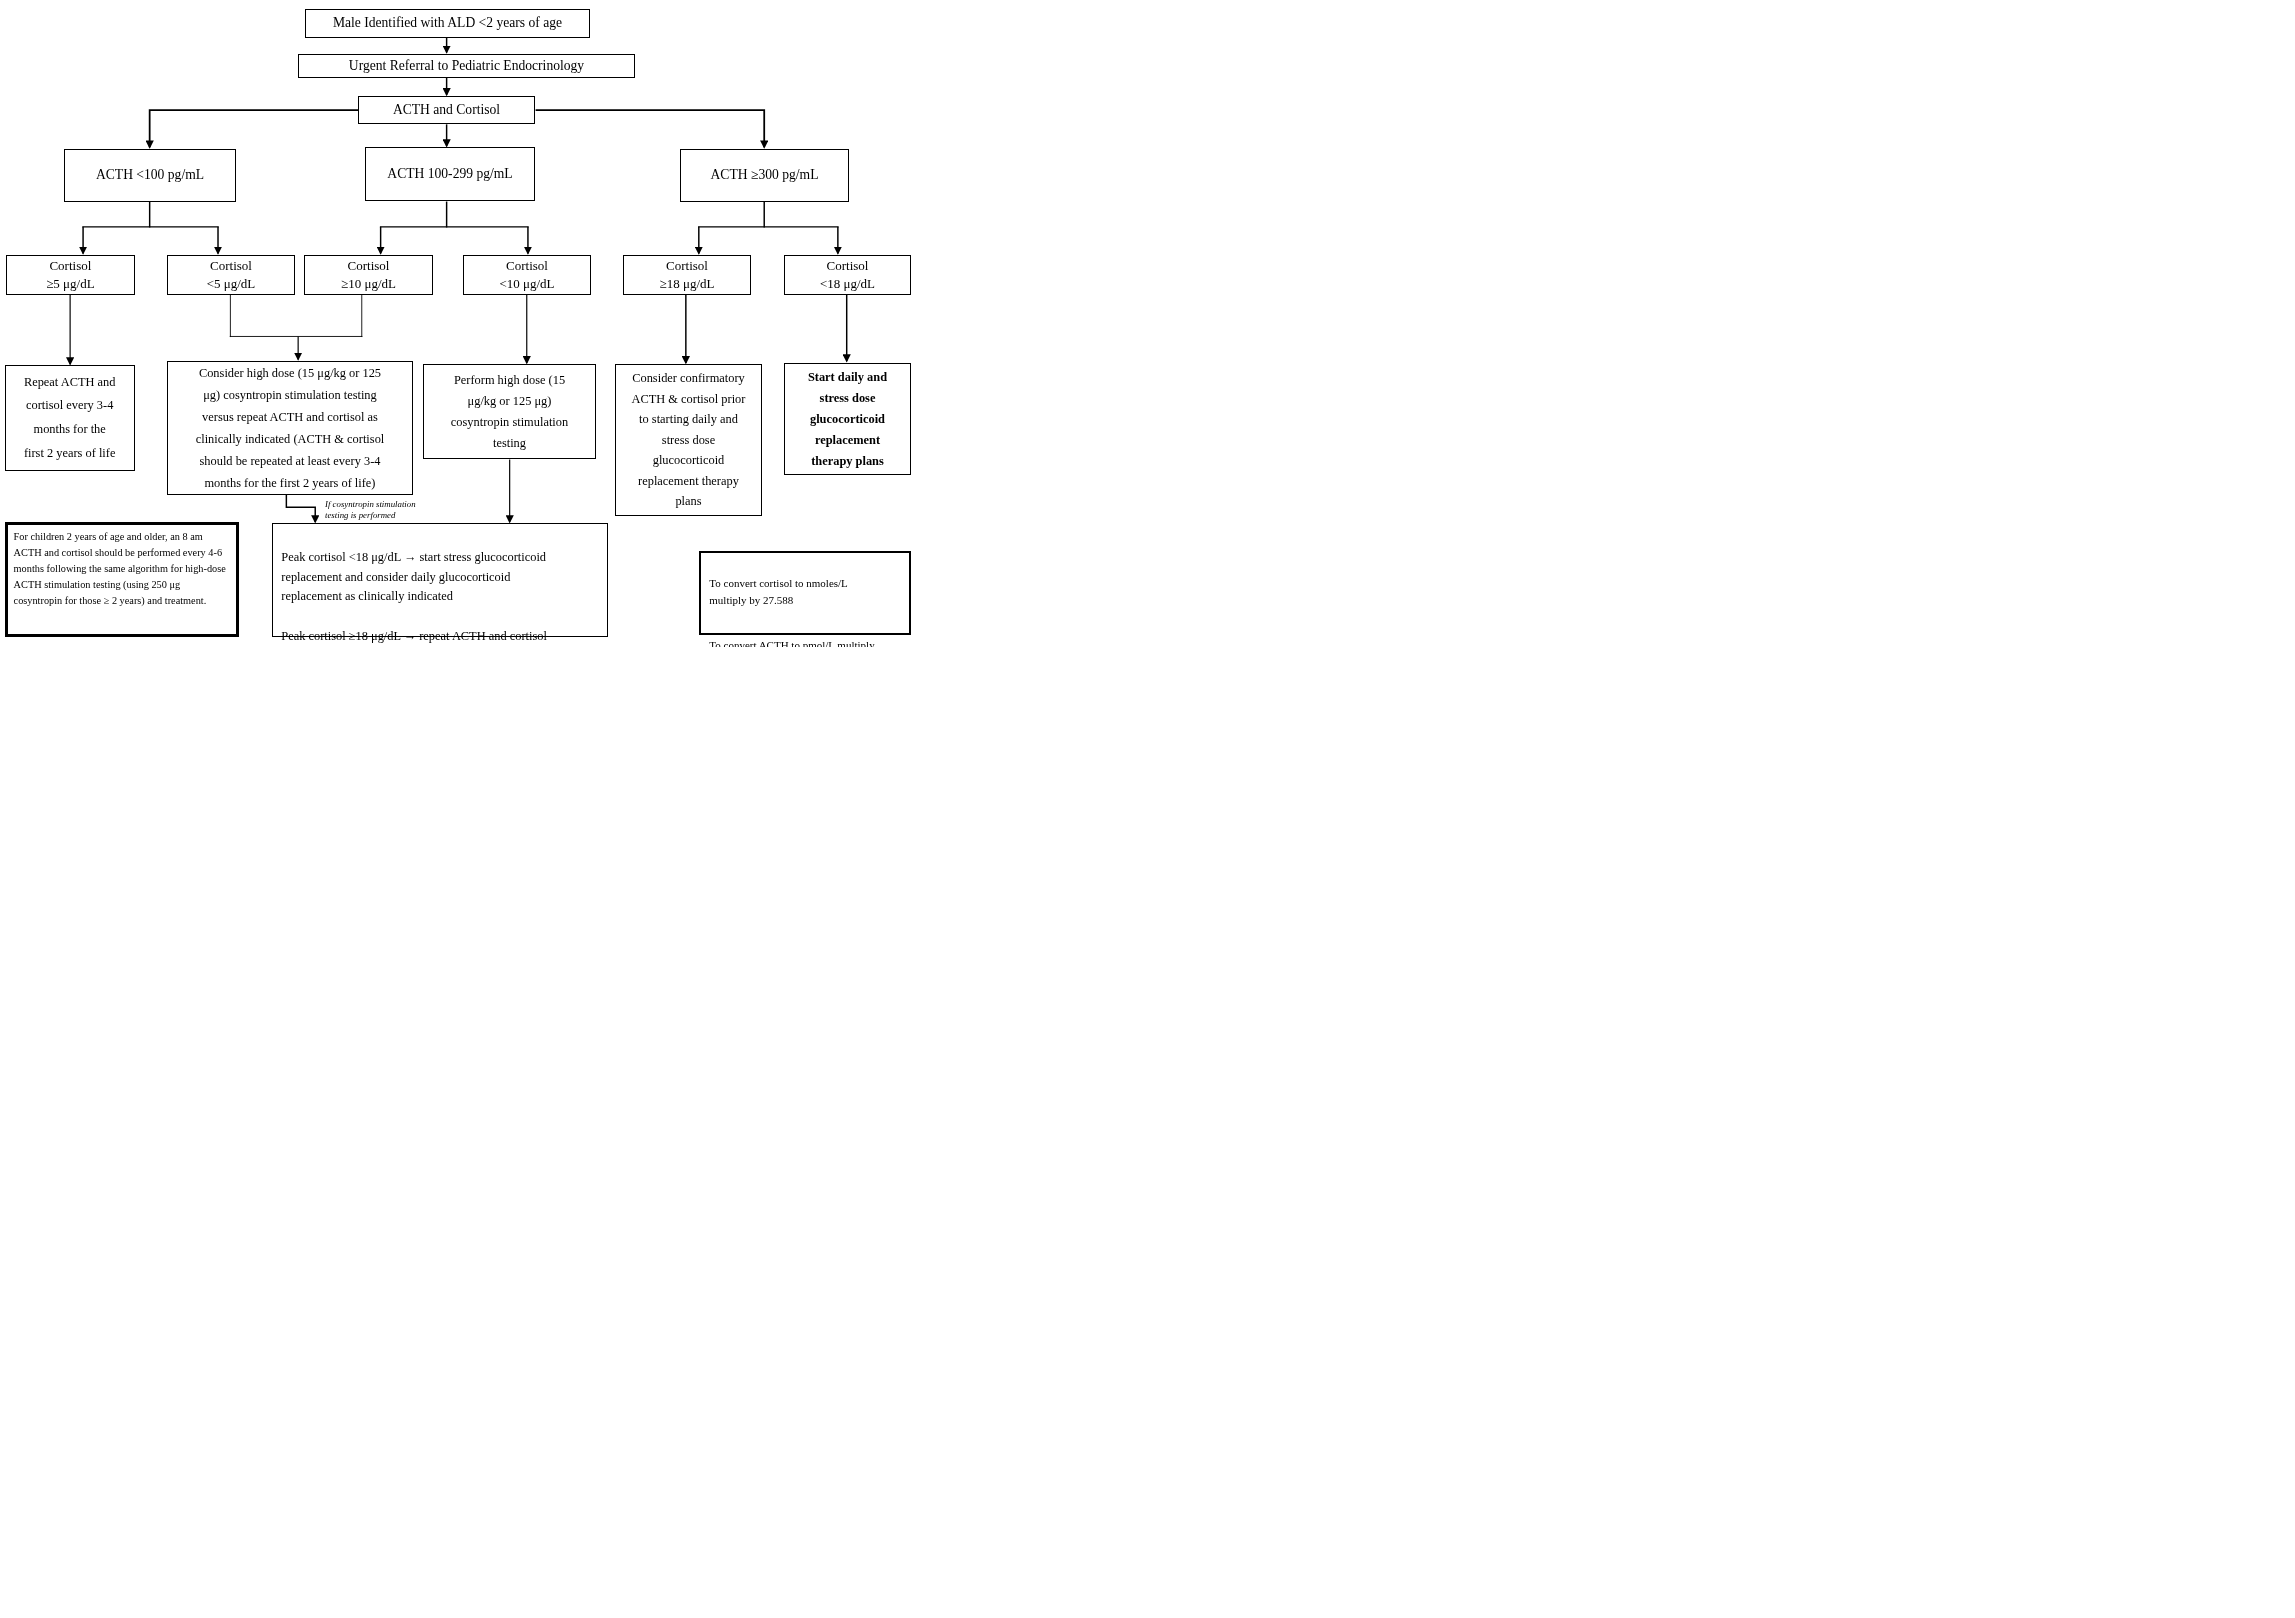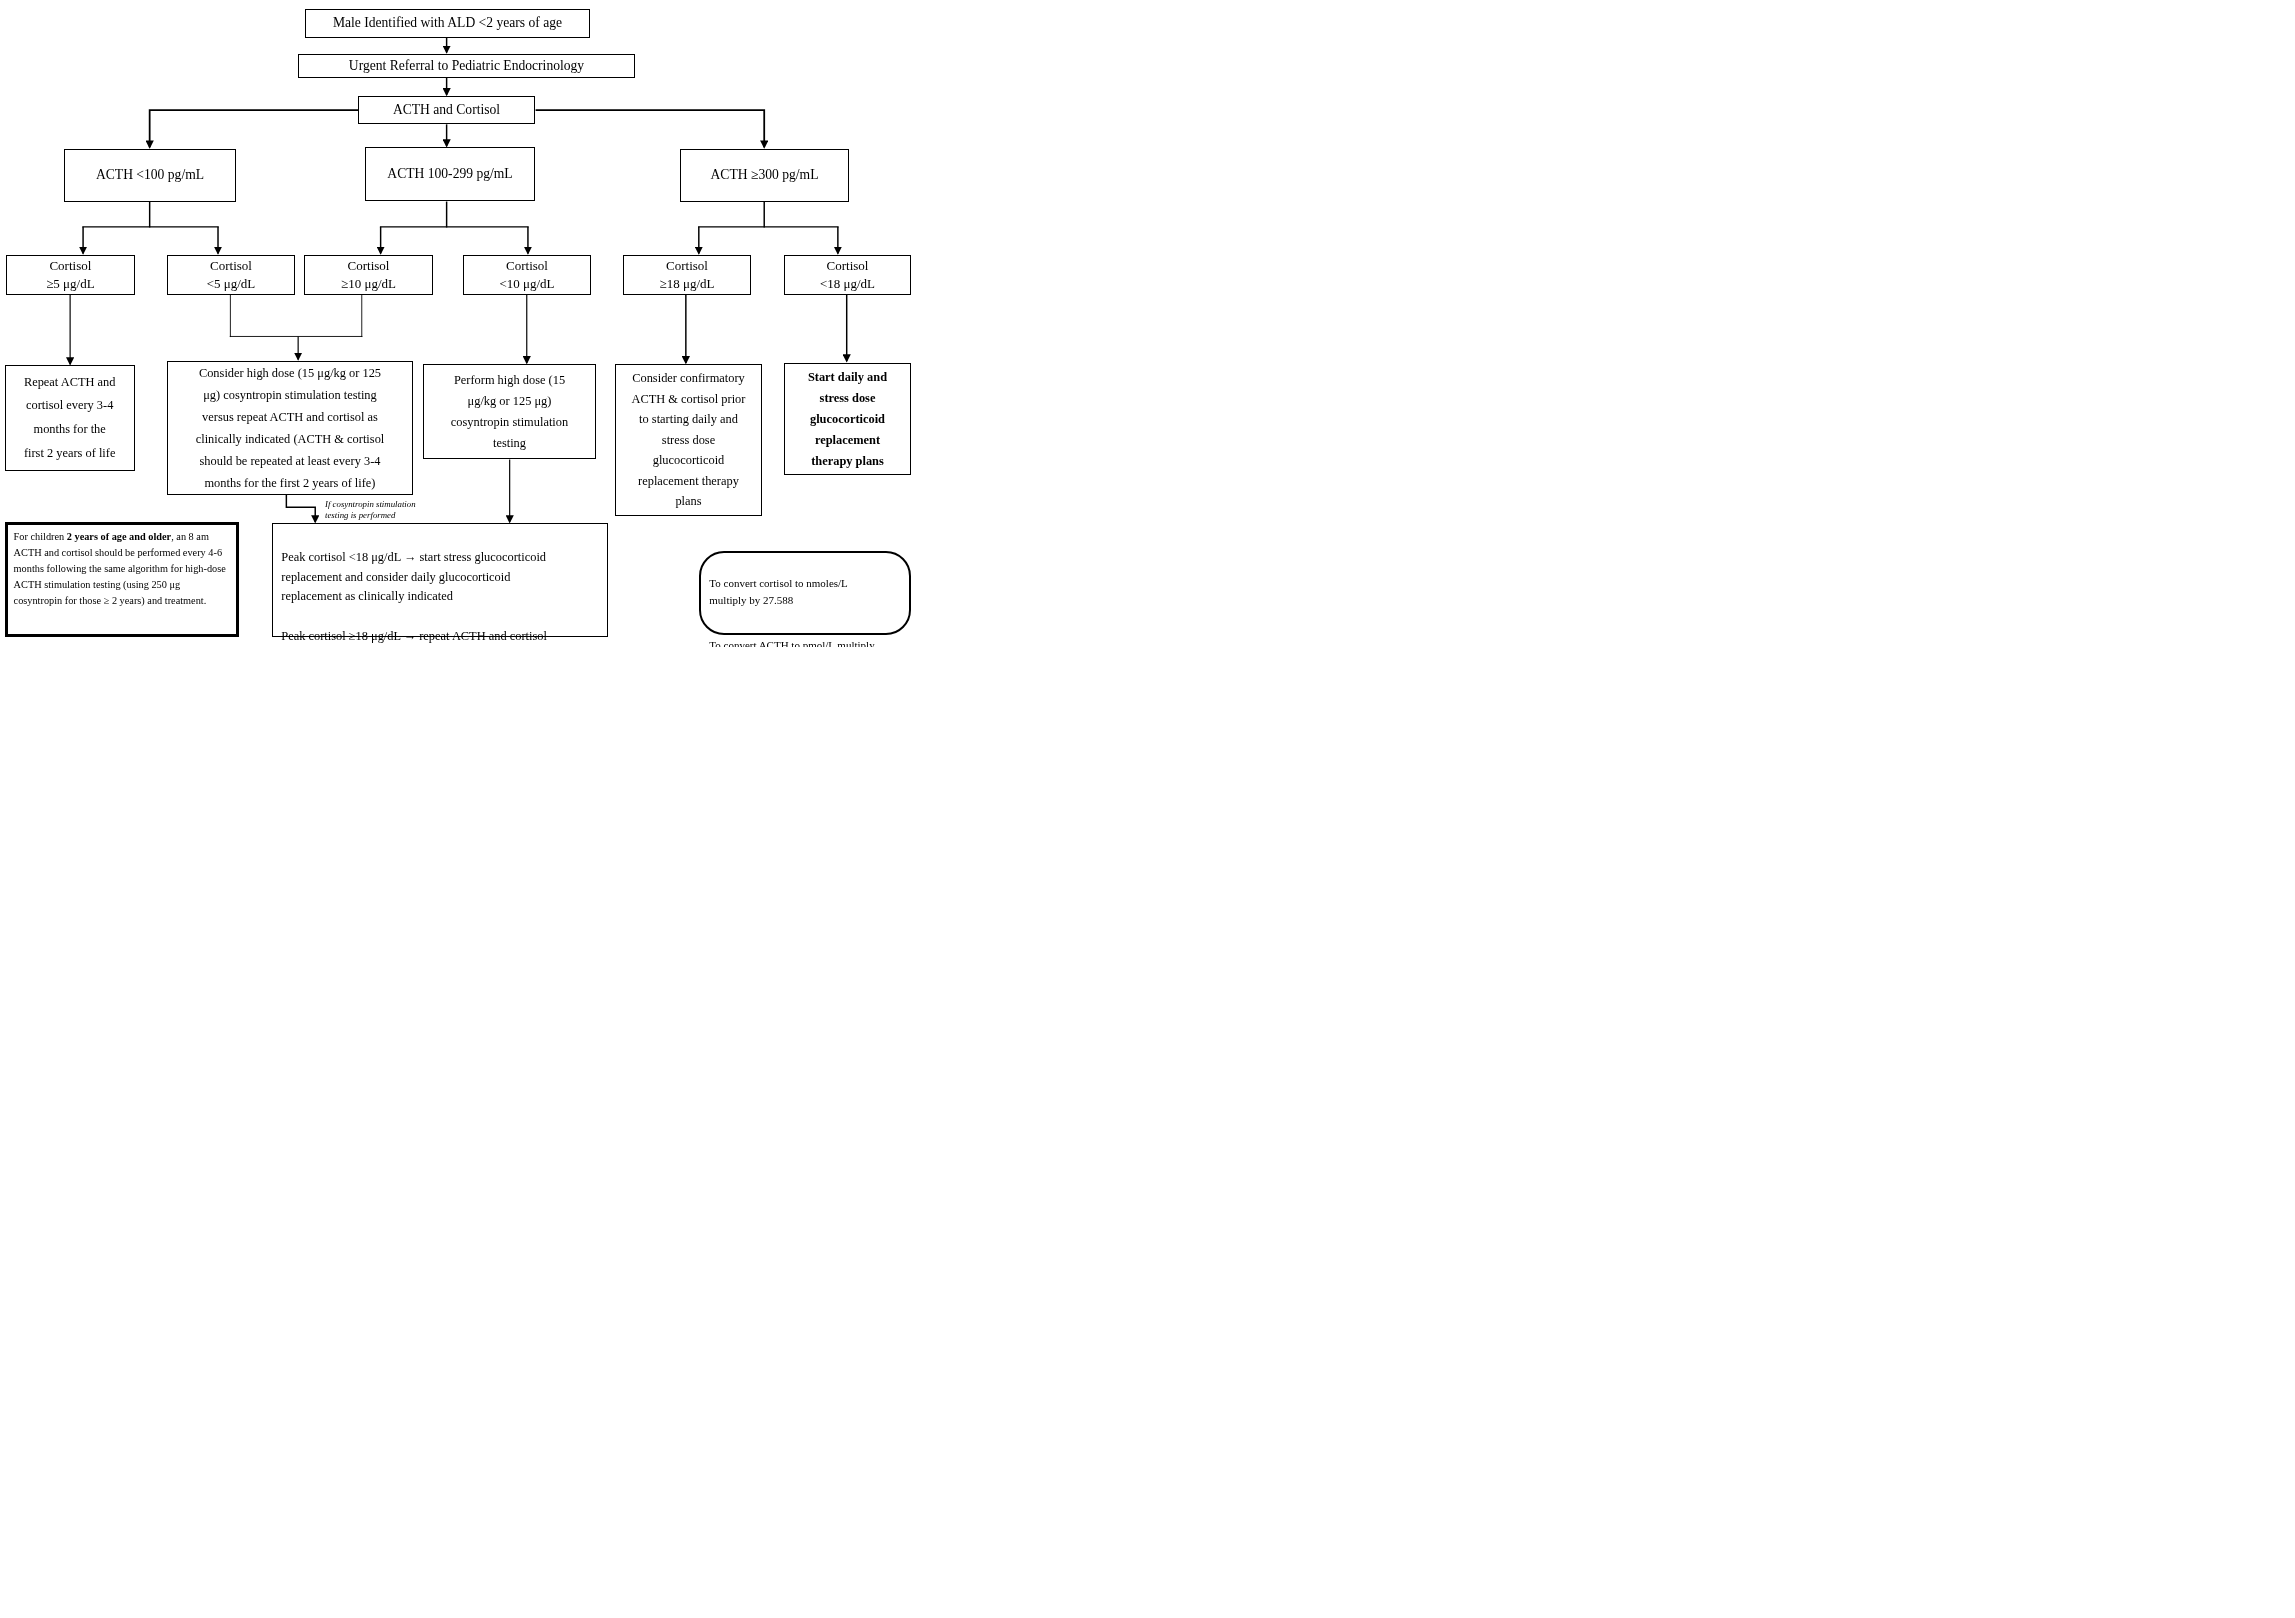--- a/index.html
+++ b/index.html
@@ -46,21 +46,21 @@
     display: block;
     text-align: left;
     z-index: 1;
   }
   .note-2yo {
     border: 3.5px solid #000000;
     font-size: 10.3px;
     line-height: 16px;
     padding: 3.5px 5.9px;
   }
-  .note-2yo .b { font-weight: bold; }
+  .note-2yo .b { font-weight: normal; }
   .peak-box {
     border: 1.2px solid #000000;
     font-size: 12.4px;
     line-height: 19.5px;
     padding: 4.7px 8.3px;
     white-space: pre-line;
   }
   .peak-box .para { margin: 0 0 1px 0; }
   .peak-box .para:last-child { margin: 0; }
   .conv-box {
@@ -203,21 +203,21 @@
   </div>
 
   <div class="note peak-box" style="left:272px; top:523px; width:336px; height:114px;">
     <div class="para">Peak cortisol &lt;18 μg/dL → start stress glucocorticoid
 replacement and consider daily glucocorticoid
 replacement as clinically indicated</div>
     <div class="para">Peak cortisol ≥18 μg/dL → repeat ACTH and cortisol
 every 3-4 months for the first 2 years of life</div>
   </div>
 
-  <div class="note conv-box" style="left:699px; top:551px; width:212px; height:84px;border-radius:25px;">
+  <div class="note conv-box" style="left:699px; top:551px; width:212px; height:84px;">
     <div class="para">To convert cortisol to nmoles/L
 multiply by 27.588</div>
     <div class="para">To convert ACTH to pmol/L multiply
 by 0.2222</div>
   </div>
 
 </div>
 
 
 </body></html>

